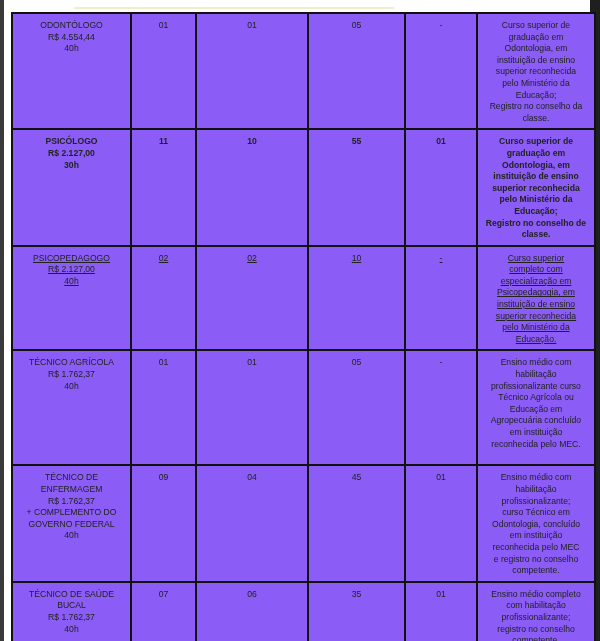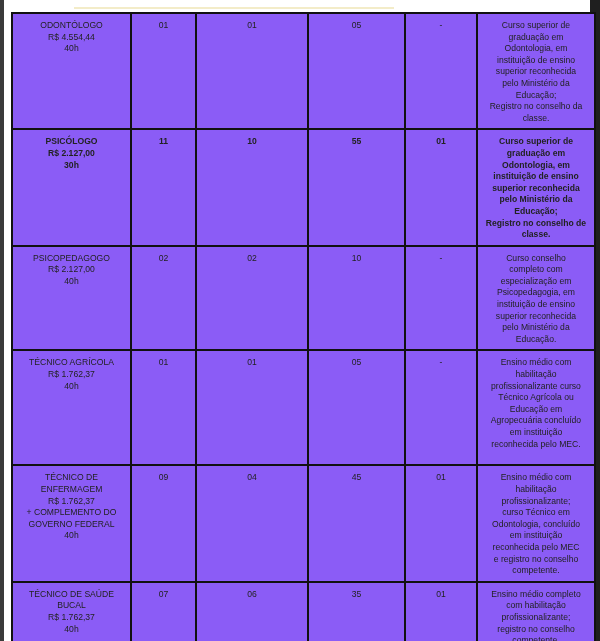--- a/index.html
+++ b/index.html
@@ -57,21 +57,21 @@
     }
     td.col-cargo { width: 111px; }
     td.col-num1 { width: 57px; }
     td.col-num2 { width: 104px; }
     td.col-num3 { width: 89px; }
     td.col-num4 { width: 64px; }
     td.col-req { width: 110px; }
     td.col-req { background: #fcfcfc; }
     tr.r1 td { height: 101px; }
     tr.r2 td { height: 99px; font-weight: bold; }
-    tr.r3 td { height: 92px; }
+    tr.r3 td { height: 92px; text-decoration: underline; }
     tr.r4 td { height: 103px; margin-top: 17px; }
     tr.r5 td { height: 98px; }
     tr.r6 td { height: 58px; }
     .line { display: block; }
   </style>
 </head>
 <body>
 
 <div class="left-edge"></div>
 <div class="page"></div>
@@ -128,21 +128,21 @@
         <td class="col-cargo">
           <span class="line">PSICOPEDAGOGO</span>
           <span class="line">R$ 2.127,00</span>
           <span class="line">40h</span>
         </td>
         <td class="col-num1">02</td>
         <td class="col-num2">02</td>
         <td class="col-num3">10</td>
         <td class="col-num4">-</td>
         <td class="col-req">
-          <span class="line">Curso conselho</span>
+          <span class="line">Curso superior</span>
           <span class="line">completo com</span>
           <span class="line">especialização em</span>
           <span class="line">Psicopedagogia, em</span>
           <span class="line">instituição de ensino</span>
           <span class="line">superior reconhecida</span>
           <span class="line">pelo Ministério da</span>
           <span class="line">Educação.</span>
         </td>
       </tr>
       <tr class="r4">

